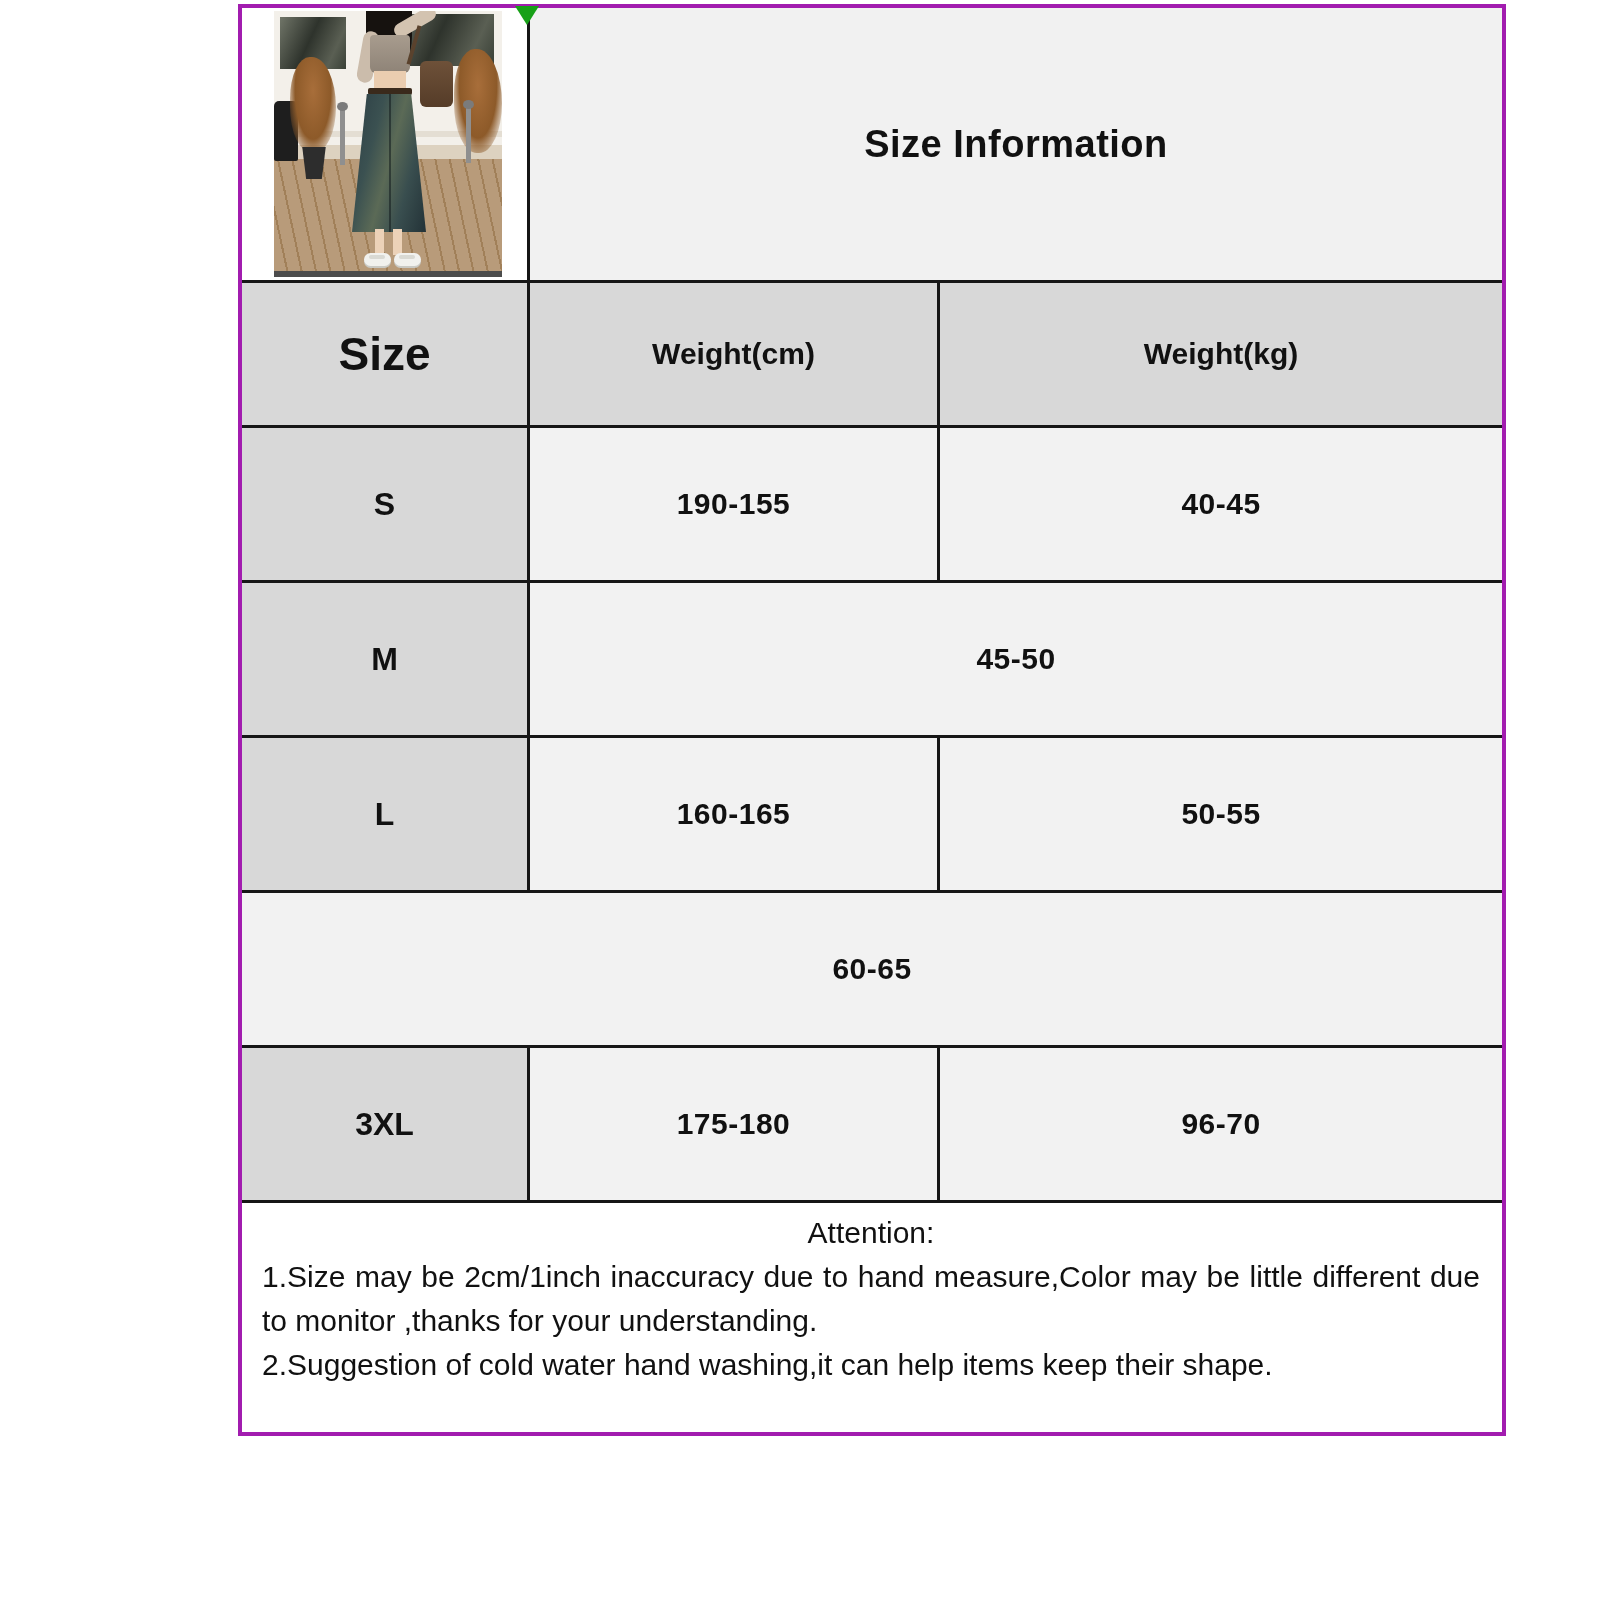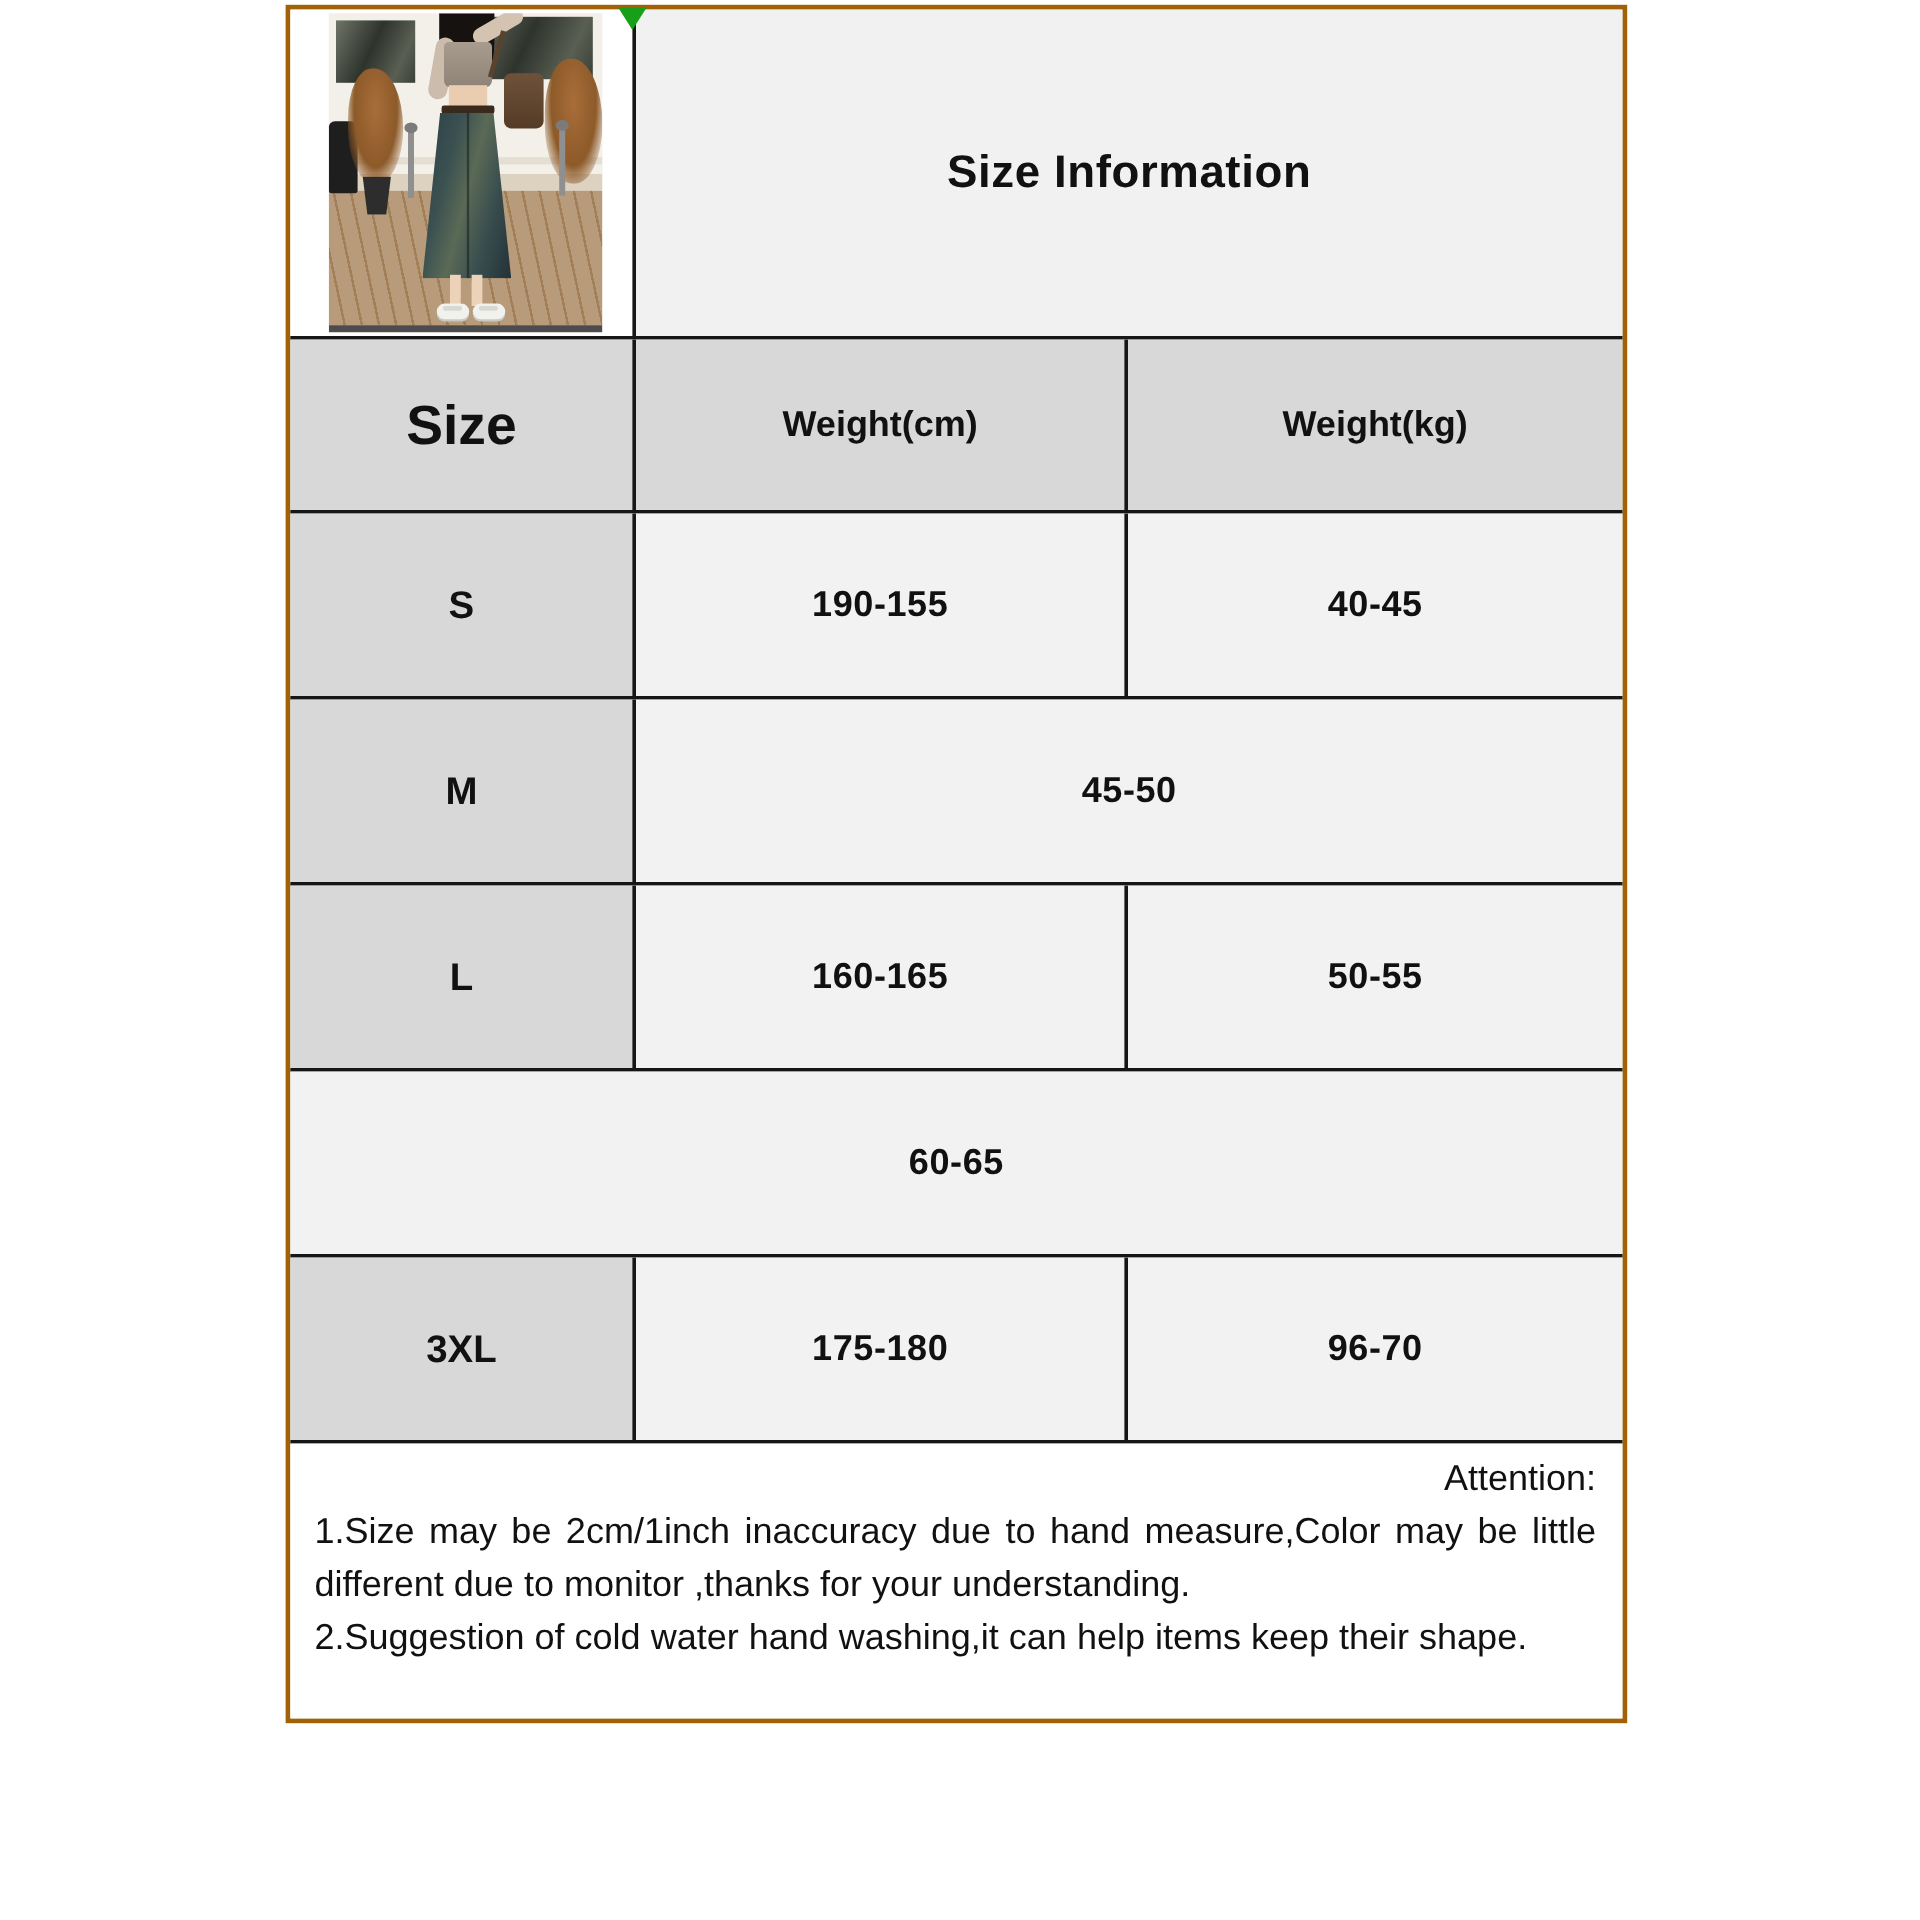--- a/index.html
+++ b/index.html
@@ -1,18 +1,18 @@
 <!DOCTYPE html>
 <html><head>
 <meta charset="utf-8">
 <style>
   html,body{margin:0;padding:0;width:1600px;height:1600px;background:#ffffff;
     font-family:"Liberation Sans", sans-serif;color:#111;}
-  .sheet{position:absolute;left:238px;top:4px;width:1118px;box-sizing:border-box;
-    border:4px solid #a16207;background:#fff;}
+  .sheet{position:absolute;left:238px;top:4px;width:1268px;box-sizing:border-box;
+    border:4px solid #a21caf;background:#fff;}
   .row{display:flex;border-bottom:3px solid #161616;}
   .top-row{height:272px;}
   .header-row{height:142px;justify-content:center;}
   .data-row{height:152px;}
   .cell{box-sizing:border-box;display:flex;align-items:center;justify-content:center;}
   .col-a{width:288px;border-right:3px solid #161616;}
   .col-b{width:410px;border-right:3px solid #161616;}
   .col-c{flex:1;}
   .header-row .cell{background:#d8d8d8;font-weight:bold;font-size:30px;}
   .header-row .col-a{font-size:46px;}
@@ -20,21 +20,21 @@
   .data-row .col-b,.data-row .col-c{background:#f2f2f2;font-weight:bold;font-size:30px;letter-spacing:.5px;}
   .photo-cell{background:#ffffff;position:relative;overflow:hidden;}
   .title-cell{background:#f1f1f1;position:relative;}
   .title-cell h1{margin:0;font-size:38px;font-weight:bold;letter-spacing:.5px;}
   .corner-marker{position:absolute;left:-15px;top:-2px;width:0;height:0;z-index:3;
     border-left:12px solid transparent;border-right:12px solid transparent;
     border-top:19px solid #17a017;}
   .attention{height:229px;background:#ffffff;box-sizing:border-box;
     padding:8px 22px 0 20px;font-size:30px;line-height:44px;}
   .attention p{margin:0;text-align:justify;}
-  .attention .att-head{text-align:right;}
+  .attention .att-head{text-align:center;}
 
   
   .photo{position:absolute;left:32px;top:3px;width:228px;height:266px;background:#f3f0ea;overflow:hidden;}
   .photo *{position:absolute;}
   .window{background:linear-gradient(115deg,#707568 0%,#2e332c 45%,#5a5f53 78%,#394036 100%);}
   .win-l{left:6px;top:6px;width:66px;height:52px;}
   .win-r{left:118px;top:3px;width:102px;height:52px;}
   .wall-trim{left:0;top:120px;width:100%;height:6px;background:#e4ded3;}
   .deck-edge{left:0;top:134px;width:100%;height:14px;background:#ddd2c0;}
   .deck{left:0;top:148px;width:100%;height:112px;

